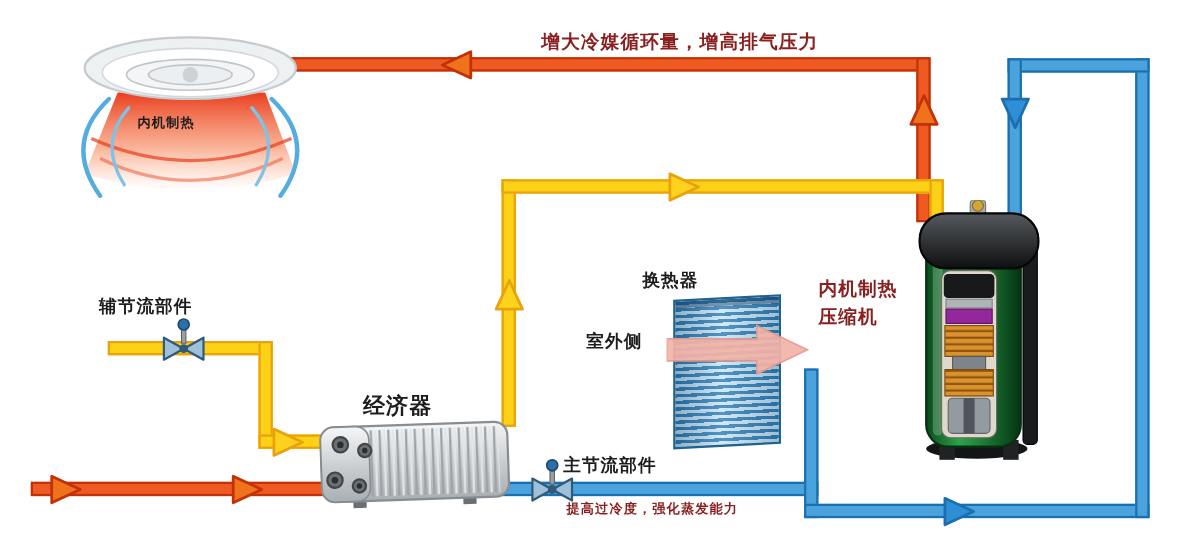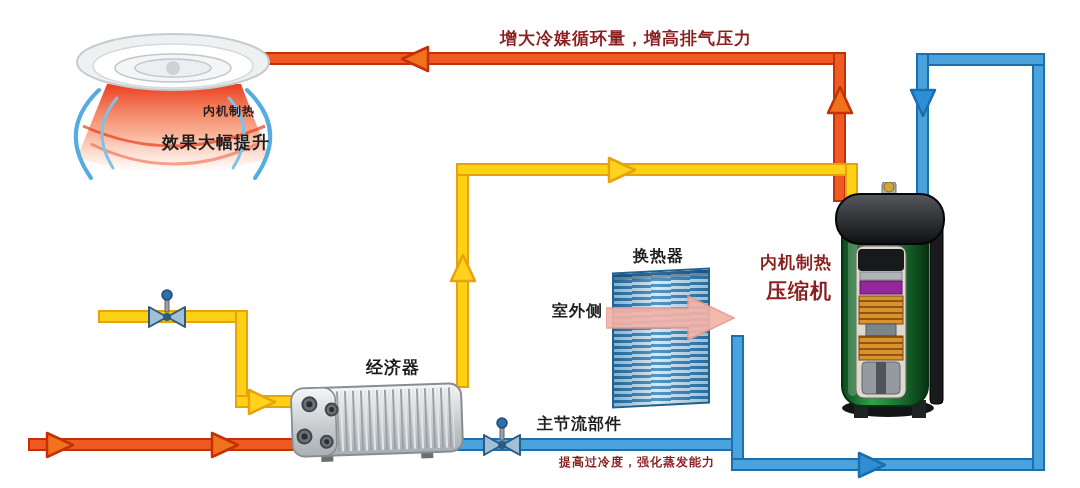--- a/index.html
+++ b/index.html
@@ -12,21 +12,21 @@
   .pipe.warm{background:var(--warm-pipe,#fdd116);border-color:var(--warm-pipe-border,#e8a20c);}
   .pipe.cold{background:var(--cold-pipe,#4aa3dc);border-color:var(--cold-pipe-border,#1c6fae);}
   .component{position:absolute;z-index:2;}
   .arrow{position:absolute;width:32px;height:28px;z-index:3;}
   .arrow svg{display:block;}
   .arrow polygon{stroke-width:2.5;stroke-linejoin:round;}
   .arrow.hot polygon{fill:var(--hot-arrow,#f1721c);stroke:var(--hot-pipe-border,#c23108);}
   .arrow.warm polygon{fill:var(--warm-arrow,#ffd21e);stroke:var(--warm-pipe-border,#e8a20c);}
   .arrow.cold polygon{fill:var(--cold-arrow,#2f8fd6);stroke:var(--cold-pipe-border,#1c6fae);}
   .airflow{position:absolute;z-index:3;}
-  .lbl,.ann{position:absolute;z-index:4;font-weight:bold;text-align:right;letter-spacing:1px;line-height:1.25;}
+  .lbl,.ann{position:absolute;z-index:4;font-weight:bold;text-align:left;letter-spacing:1px;line-height:1.25;}
   .lbl{color:var(--label-text,#1d1d1d);font-size:16px;}
   .ann{color:var(--annotation-text,#8a1f1f);font-size:16px;}
   .hx{position:absolute;left:612px;top:270px;width:94px;height:132px;z-index:2;
       border:2px solid #1f628f;transform:skewY(-3deg);
       box-shadow:inset 0 6px 0 rgba(10,50,90,.45);
       background:
         linear-gradient(90deg,rgba(8,52,92,.30),rgba(255,255,255,.18) 45%,rgba(8,52,92,.22)),
         repeating-linear-gradient(180deg,#2e7db4 0 3px,#c9e4f4 3px 6px);}
 </style>
 </head>
@@ -213,22 +213,22 @@
       </svg>
   </div>
   <div class="arrow cold" style="left:856px;top:451px;">
     <svg width="32" height="28" viewBox="0 0 32 28">
         <polygon points="3,2 29,14 3,26"></polygon>
       </svg>
   </div>
 
   <div class="ann" style="left:492px;top:28px;width:260px;font-size:17px;">增大冷媒循环量，增高排气压力</div>
   <div class="lbl" style="left:125px;top:104px;width:130px;font-size:12px;">内机制热</div>
-  <div class="lbl" style="left:110px;top:132px;width:160px;font-size:17px;">效果大幅提升</div>
-  <div class="lbl" style="left:330px;top:357px;width:90px;font-size:17px;">经济器</div>
+  <div class="lbl" style="left:90px;top:270px;width:120px;">辅节流部件</div>
+  <div class="lbl" style="left:330px;top:357px;width:90px;font-size:20px;">经济器</div>
   <div class="lbl" style="left:584px;top:246px;width:100px;">换热器</div>
   <div class="lbl" style="left:533px;top:301px;width:70px;">室外侧</div>
   <div class="lbl" style="left:512px;top:414px;width:110px;">主节流部件</div>
   <div class="ann" style="left:515px;top:455px;width:200px;font-size:12px;">提高过冷度，强化蒸发能力</div>
   <div class="ann" style="left:744px;top:252px;width:88px;font-size:17px;">内机制热</div>
-  <div class="ann" style="left:744px;top:278px;width:88px;font-size:21px;">压缩机</div>
+  <div class="ann" style="left:744px;top:278px;width:88px;font-size:17px;">压缩机</div>
 
 </div>
 
 </body></html>

